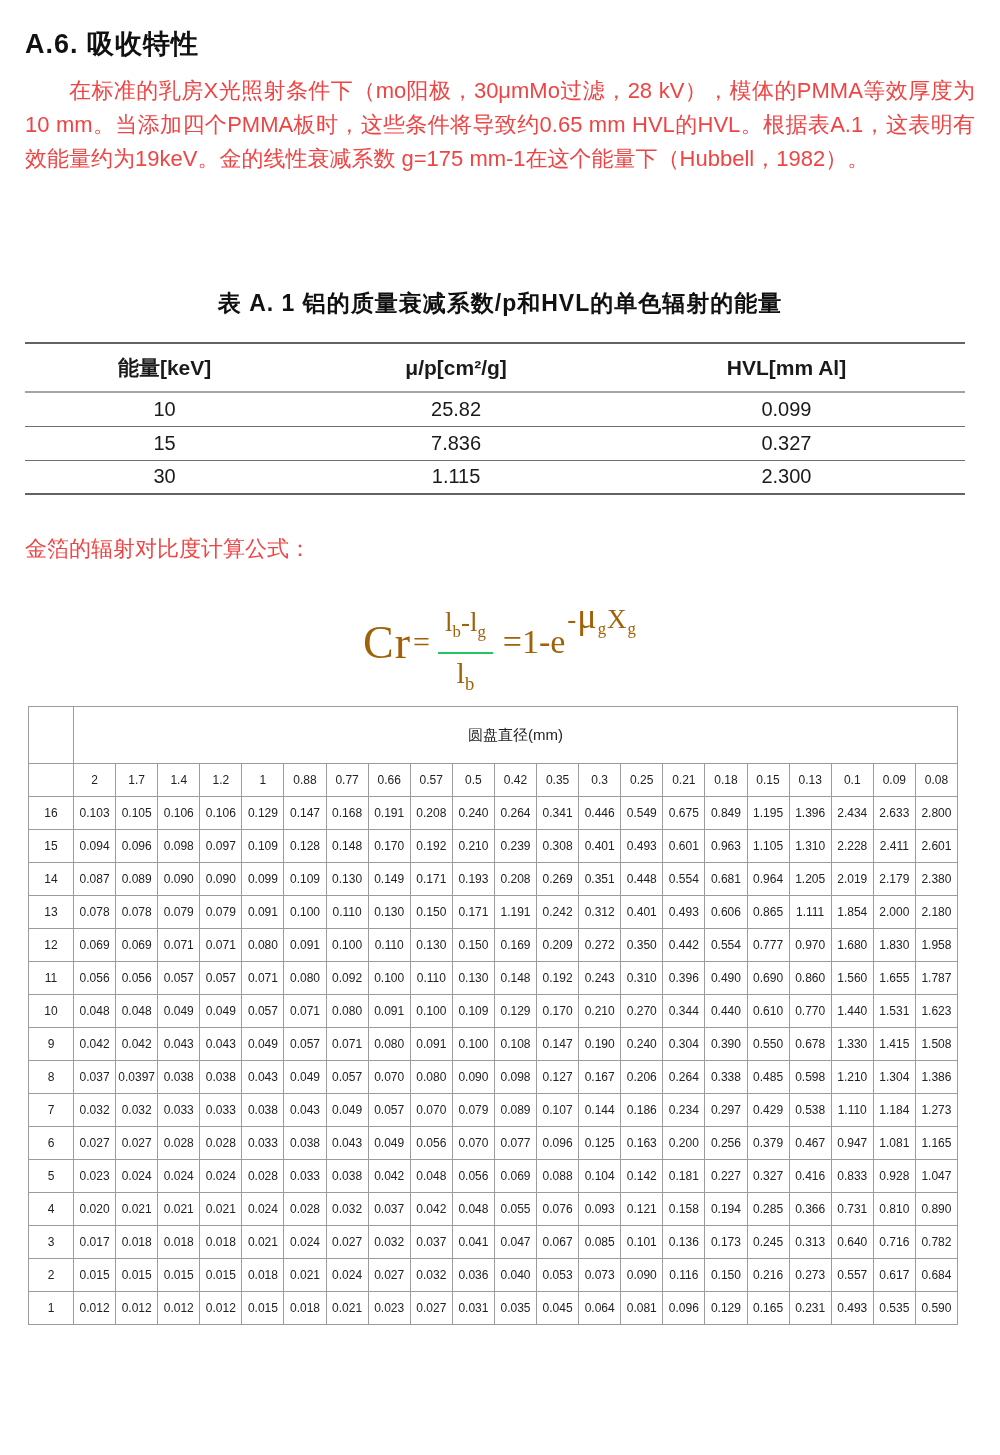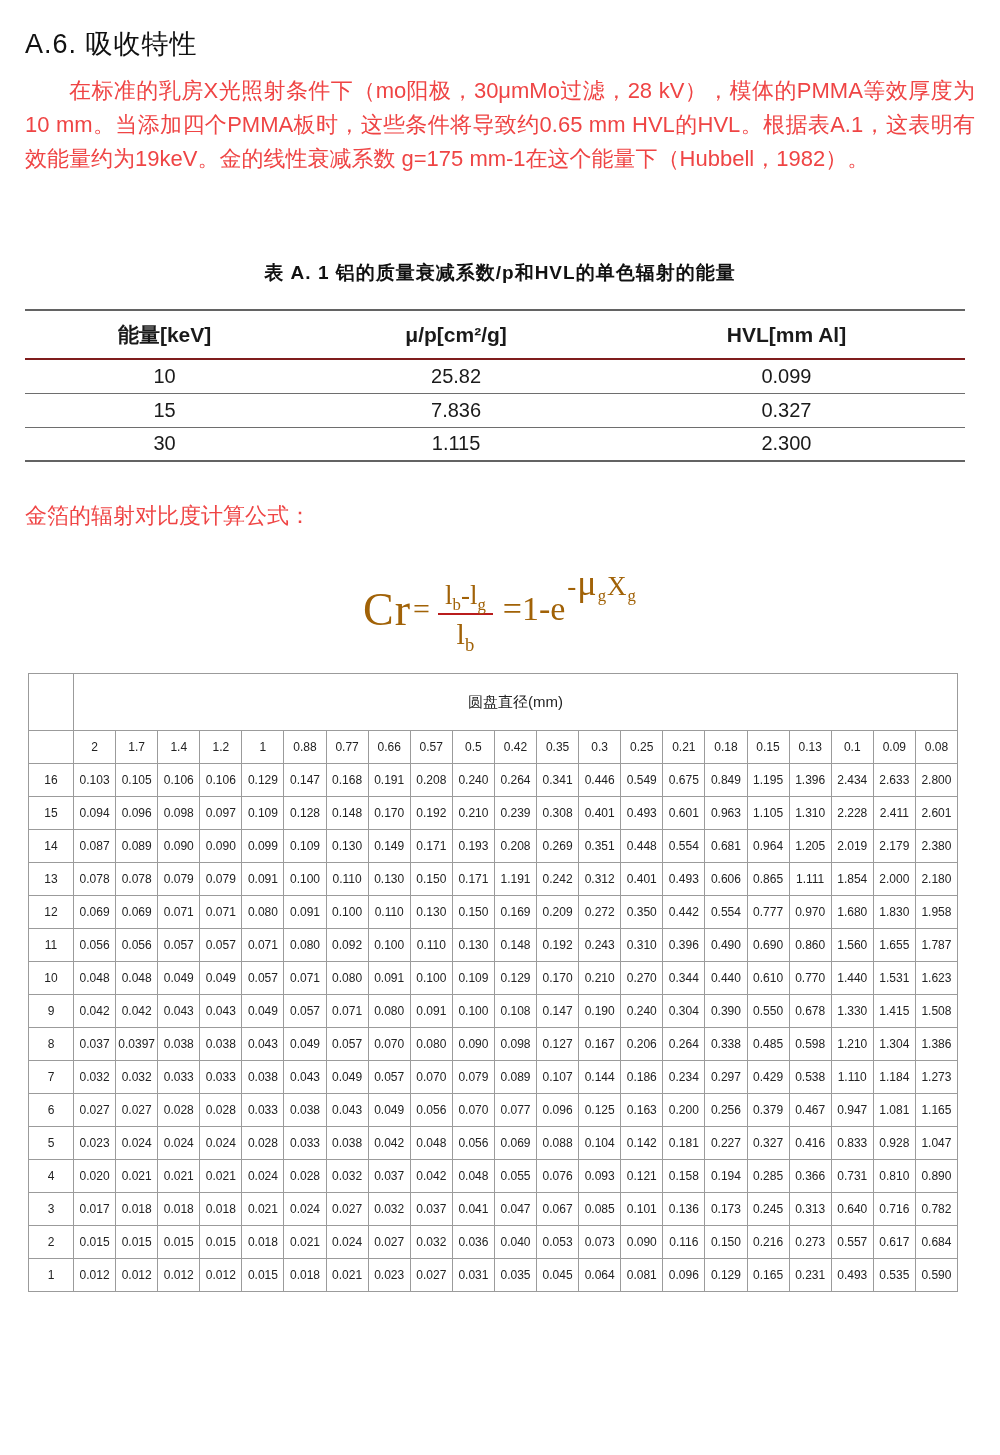--- a/index.html
+++ b/index.html
@@ -6,70 +6,70 @@
   html,body { background:#ffffff; }
   body {
     width:1000px; height:1455px;
     font-family:"Liberation Sans", sans-serif;
     color:#1a1a1a;
     overflow:hidden;
   }
   .page { padding:26px 25px 0 25px; }
 
   .heading {
-    font-size:27px; font-weight:normal; color:#111;
+    font-size:27px; font-weight:bold; color:#111;
     letter-spacing:1px;
   }
 
   .body-text {
     margin-top:12px;
     font-size:22px; line-height:34px;
     text-indent:2em;
     color:#ef4444;
     text-align:justify;
   }
 
   .tbl-title {
-    margin-top:84px;
+    margin-top:112px;
     text-align:center;
-    font-size:19px; font-weight:bold; color:#111;
+    font-size:23px; font-weight:bold; color:#111;
     letter-spacing:1px;
   }
 
   
   table.t1 {
     width:940px; margin-top:23px;
     border-collapse:collapse;
     border-top:2px solid #636363;
     border-bottom:2px solid #636363;
   }
   table.t1 th {
     font-size:21px; font-weight:bold;
     height:49px; text-align:center; vertical-align:middle;
-    border-bottom:2px solid #7f1d1d;
+    border-bottom:2px solid #a3a3a3;
   }
   table.t1 td {
     font-size:20px; font-weight:normal;
     height:34px; text-align:center; vertical-align:middle;
     border-bottom:1.5px solid #6e6e6e;
   }
   table.t1 tr:last-child td { border-bottom:none; }
 
   .formula-intro { margin-top:37px; text-indent:0; }
 
   
   .formula {
     margin-top:26px; height:100px;
     display:flex; justify-content:center; align-items:center;
     font-family:"Liberation Serif", serif; color:#a16207;
   }
   .f-lhs { font-size:46px; letter-spacing:1px; }
   .f-eq1 { font-size:30px; margin-left:2px; }
   .frac { display:inline-flex; flex-direction:column; align-items:center; margin:0 10px 0 8px; transform:translateY(6px); }
-  .frac .num { font-size:27px; border-bottom:2px solid #b91c1c; padding:0 7px 4px 7px; line-height:1; }
+  .frac .num { font-size:27px; border-bottom:2px solid #22c55e; padding:0 7px 16px 7px; line-height:1; }
   .frac .den { font-size:30px; padding-top:4px; line-height:1; }
   .formula sub { font-size:0.62em; line-height:0; }
   .f-mid { font-size:34px; margin-right:2px; }
   .f-exp { font-size:27px; transform:translateY(-26px); letter-spacing:1px; }
   .f-exp .mu { font-size:36px; }
 
   .t2-title { margin-top:52px; font-size:24px; }
 
   
   table.t2 {

